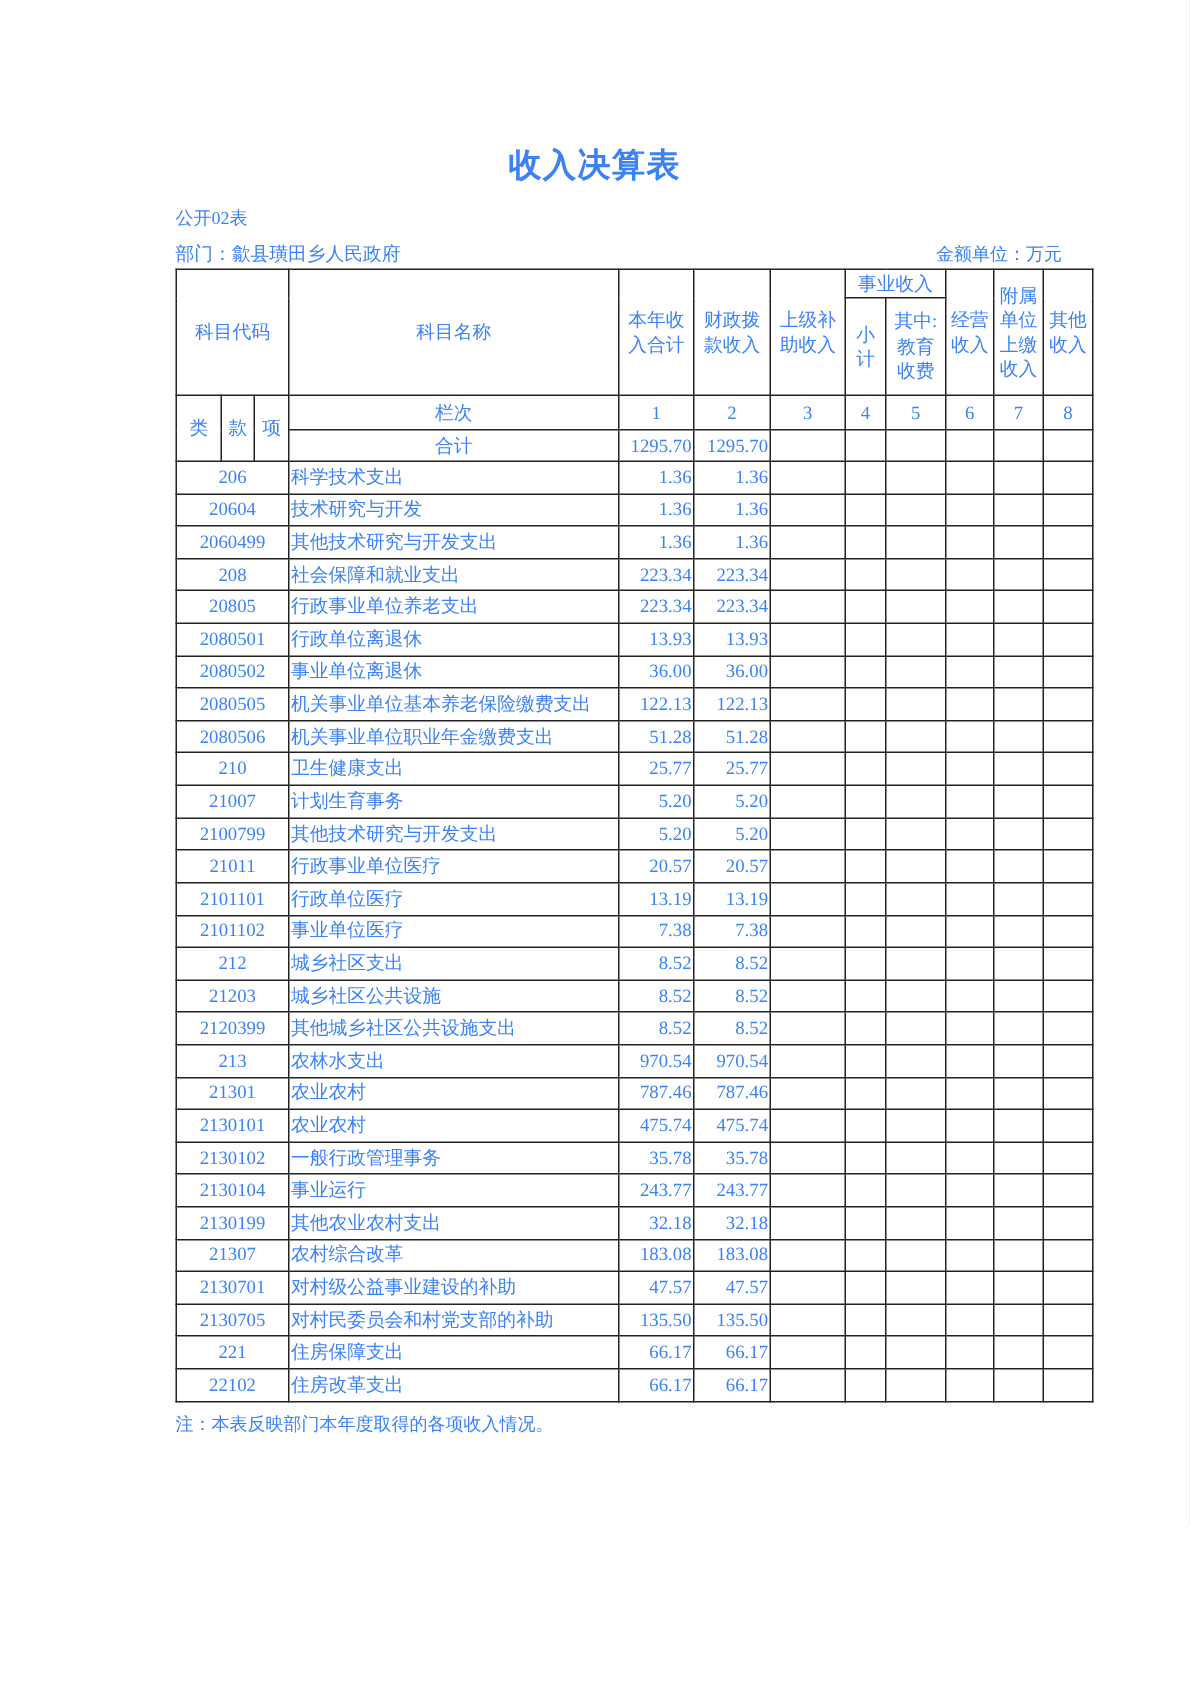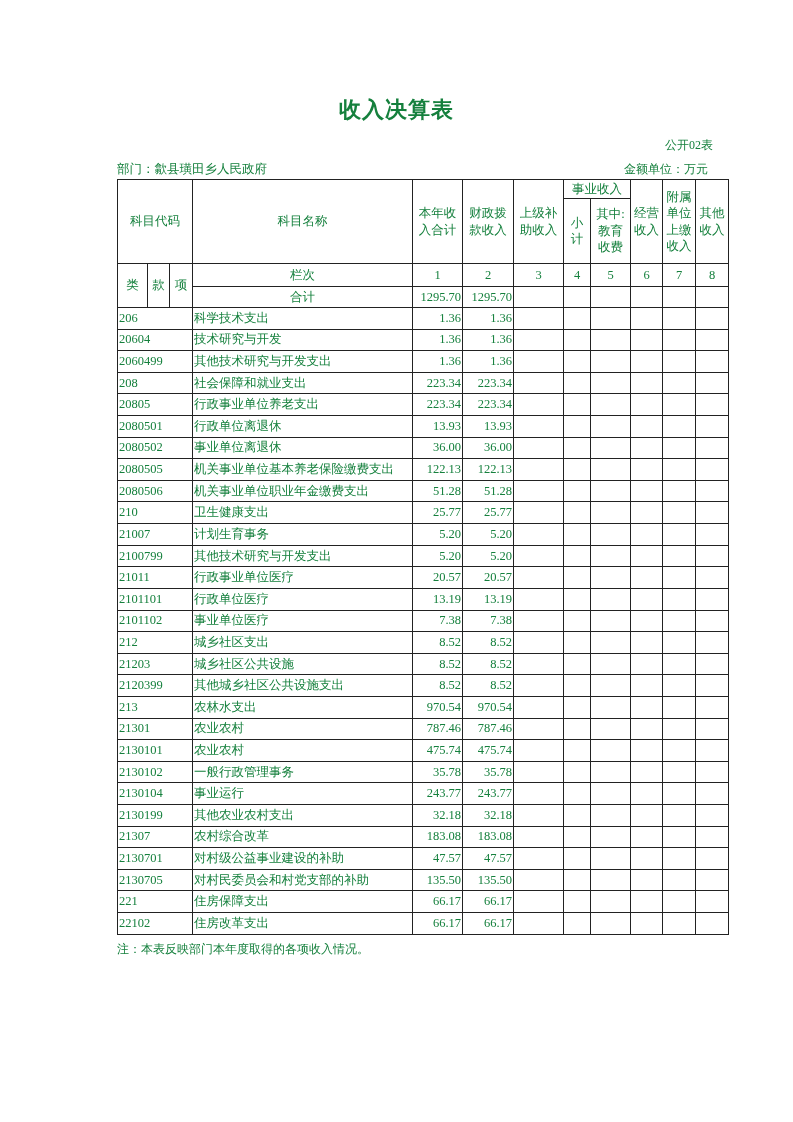--- a/index.html
+++ b/index.html
@@ -3,41 +3,40 @@
 <meta charset="utf-8">
 <style>
   html, body { margin: 0; padding: 0; background: #e8e8e8; }
   .sheet {
     position: relative;
     width: 793px;
     height: 1122px;
     margin: 0 auto;
     background: #ffffff;
     font-family: "Liberation Serif", "DejaVu Serif", serif;
-    color: #15803d;
+    color: #3b82f6;
     overflow: hidden;
   }
   .title {
     margin: 0;
     padding-top: 97px;
     width: 100%;
     text-align: center;
     font-family: "Liberation Sans", "DejaVu Sans", sans-serif;
     font-size: 22px;
     font-weight: bold;
     letter-spacing: 1px;
     line-height: 26px;
   }
   .content {
     margin-left: 117px;
     width: 611px;
   }
   .meta-code {
     margin-top: 15px;
-    text-align: right;
     padding-right: 15px;
     font-size: 12px;
     line-height: 14px;
   }
   .meta-line {
     margin-top: 9px;
     display: flex;
     justify-content: space-between;
     align-items: flex-end;
     font-size: 12.5px;
@@ -61,21 +60,21 @@
   thead th {
     text-align: center;
     word-break: break-all;
     line-height: 16.5px;
   }
   tr.h1a { height: 19px; }
   tr.h1b { height: 65px; }
   tr.hidx { height: 23px; }
   tr.htotal { height: 21px; }
   tbody tr { height: 21.62px; }
-  td.code { text-align: left; padding-left: 2px; }
+  td.code { text-align: center; padding-left: 2px; }
   td.name { text-align: left; padding-left: 3px; white-space: nowrap; }
   td.num  { text-align: right; padding-right: 2px; white-space: nowrap; }
   td.center { text-align: center; }
   .bold { font-weight: bold; }
   .note {
     margin-top: 6px;
     font-size: 12px;
     line-height: 17px;
     text-align: left;
   }

